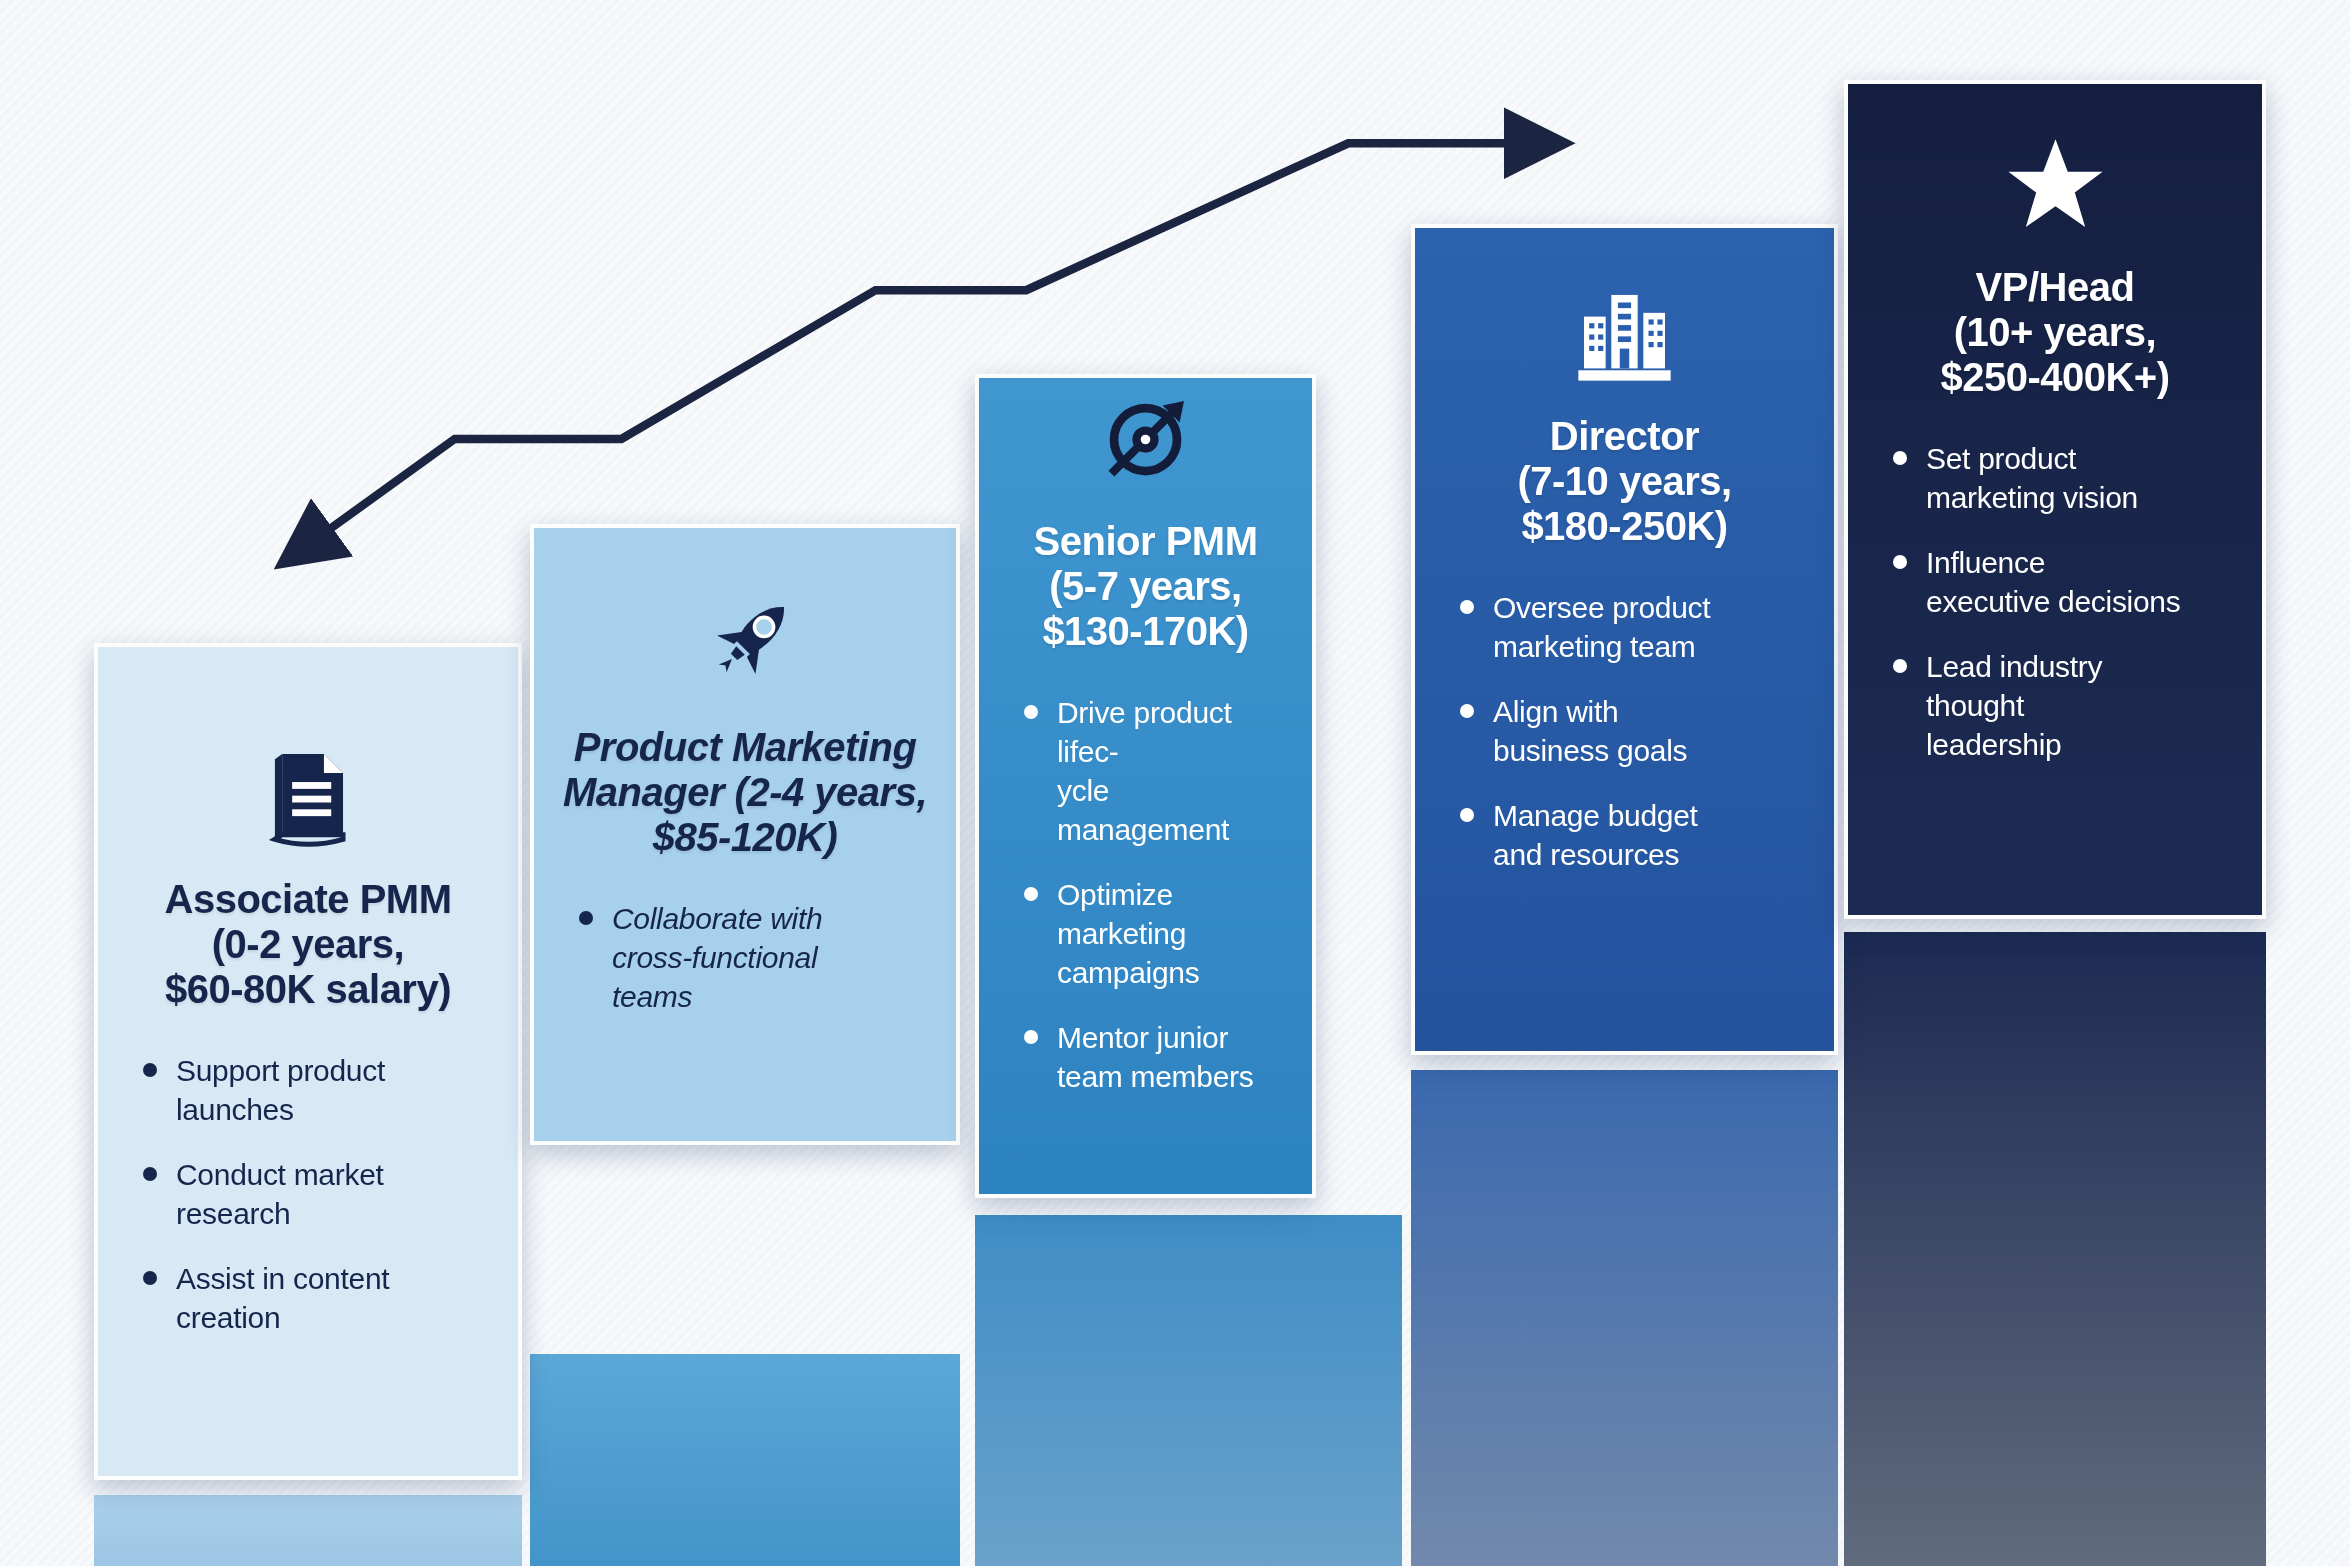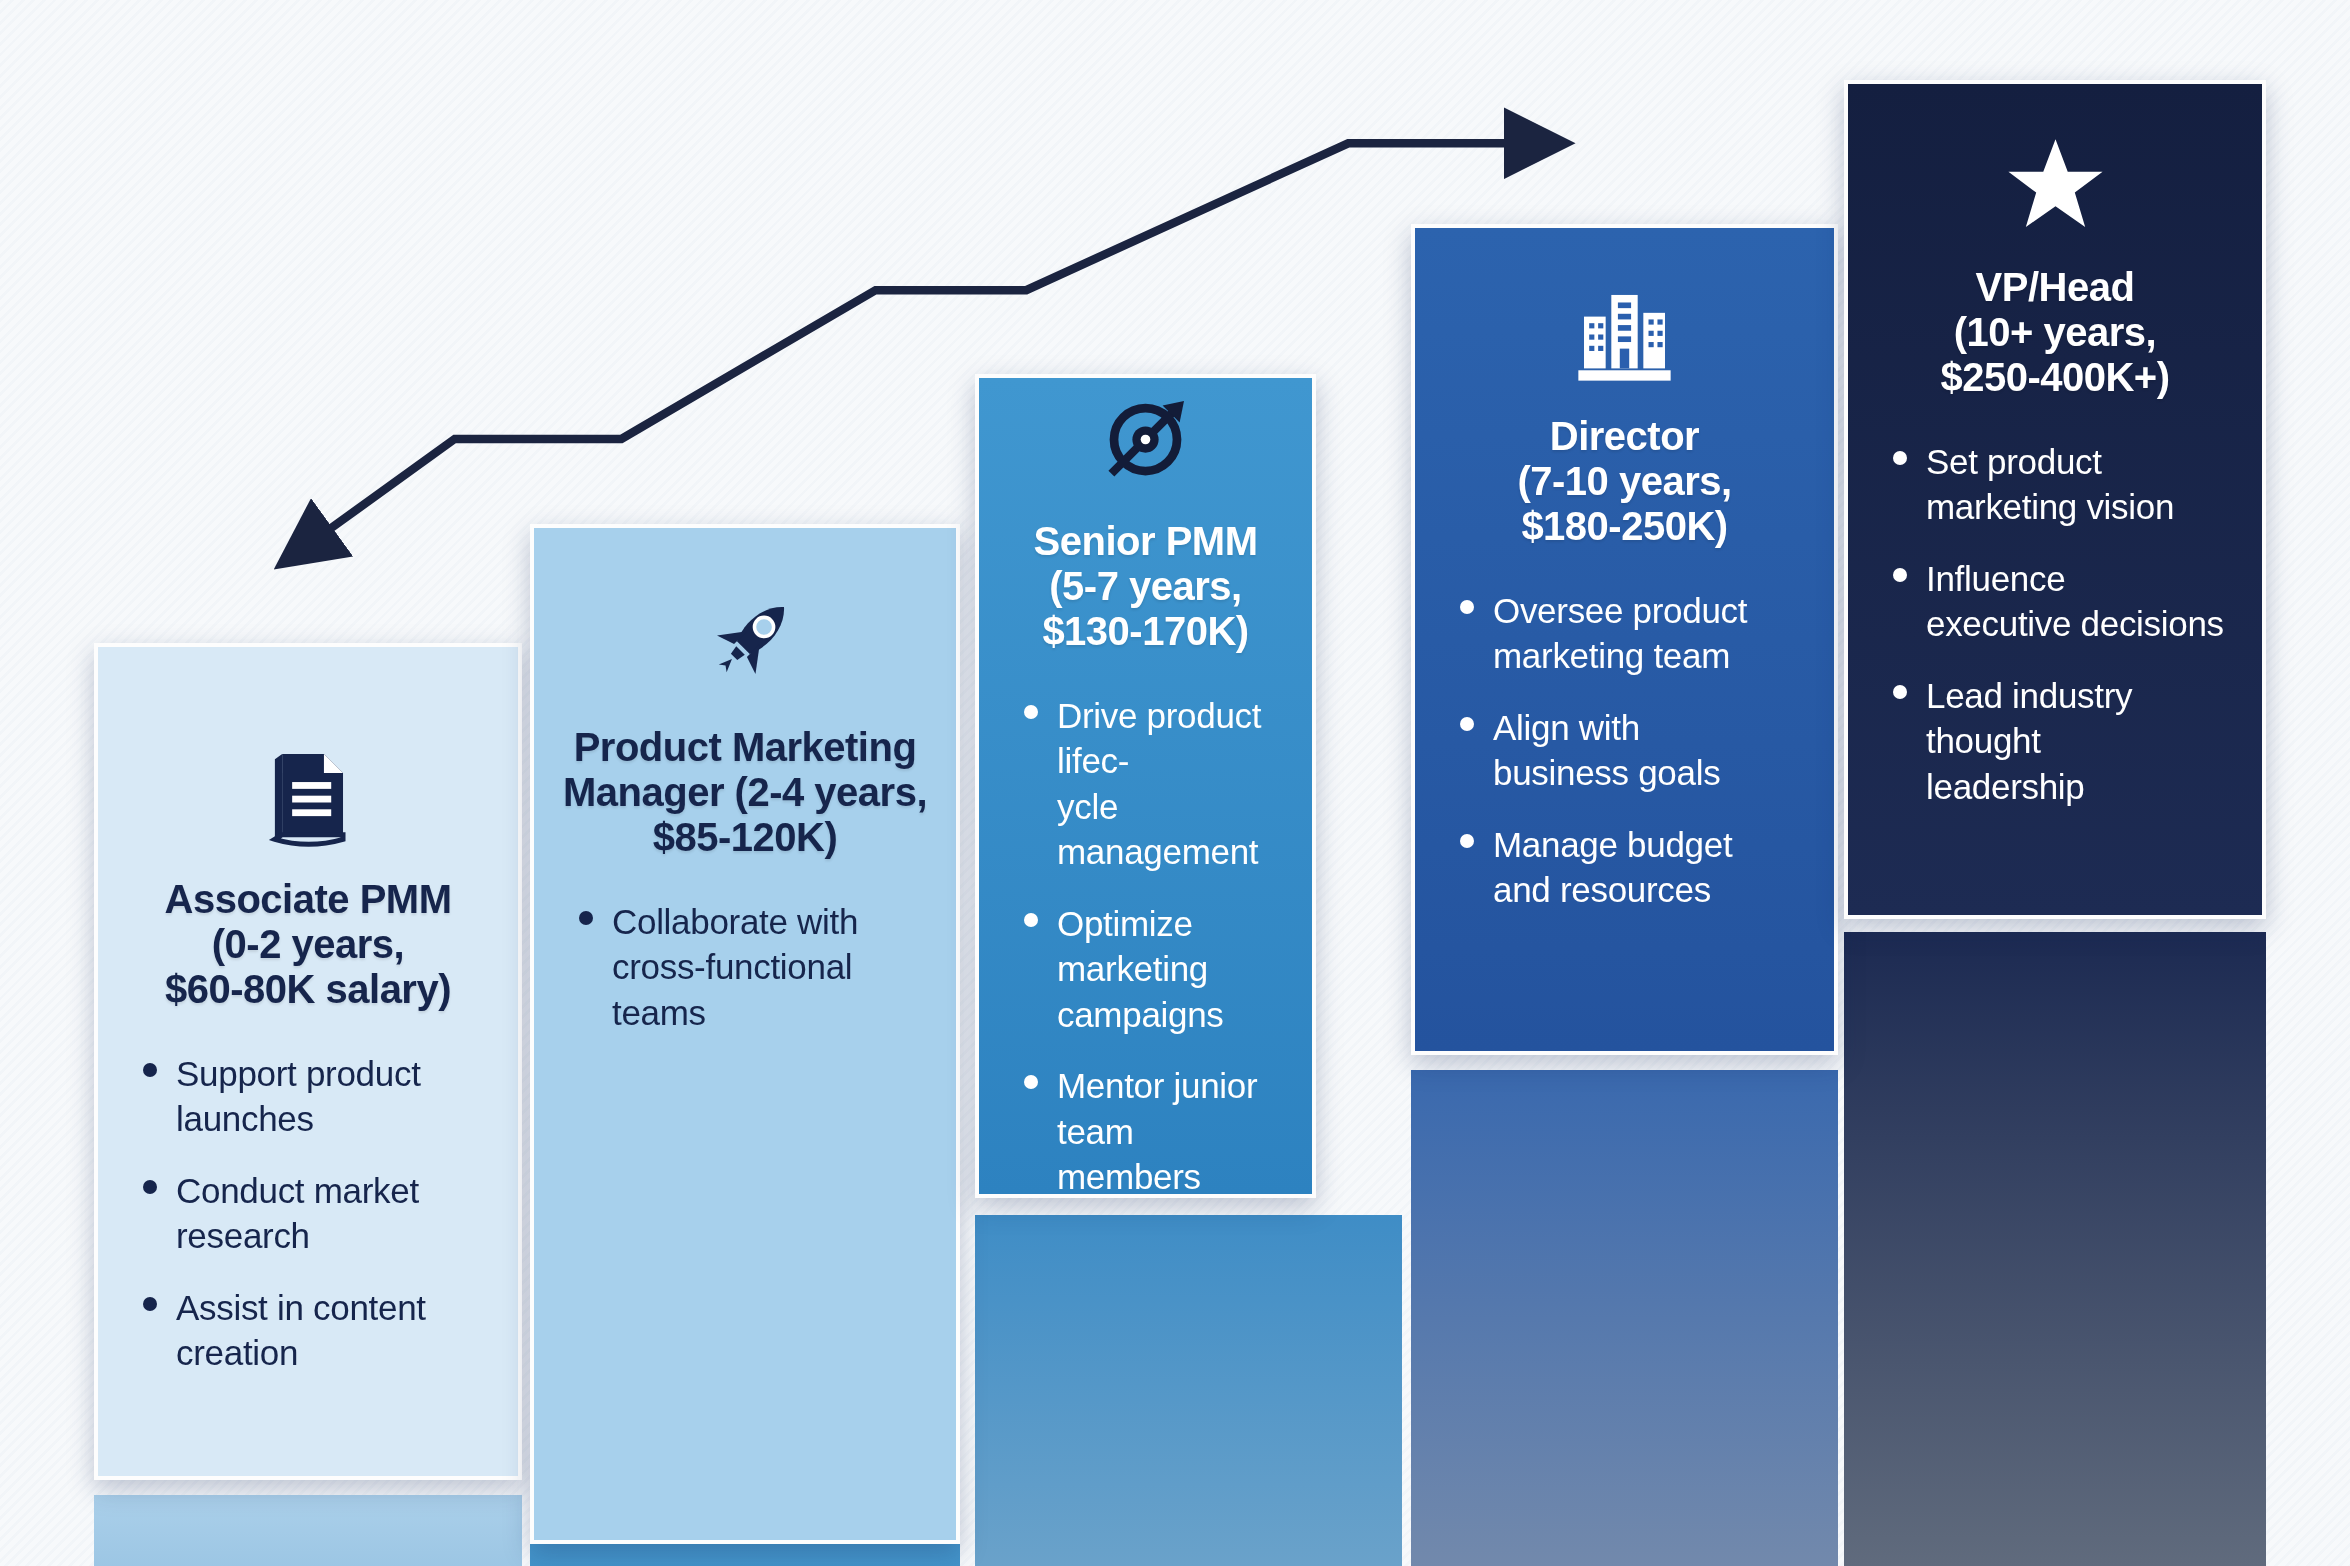--- a/index.html
+++ b/index.html
@@ -20,25 +20,25 @@
     margin-top:19px;font-size:40px;font-weight:bold;line-height:1.13;
     text-align:center;white-space:pre-line;letter-spacing:-0.5px;
     text-shadow:0 1.9px 2.8px rgba(0,0,0,.10);
   }
   .card ul{
     list-style:none;margin:38px 0 0 0;padding:0 26px 0 45px;
     width:100%;box-sizing:border-box;
   }
   .card li{display:flex;align-items:flex-start;gap:19px;margin-bottom:26px;}
   .dot{width:14px;height:14px;border-radius:50%;background:currentColor;flex-shrink:0;margin-top:12.2px;}
-  .btxt{font-size:35px;line-height:1.30;white-space:pre-line;letter-spacing:-0.3px;}
+  .btxt{font-size:30px;line-height:1.30;white-space:pre-line;letter-spacing:-0.3px;}
 
   
   .c1{left:94px;top:643px;width:428px;height:837px;background:#d8e9f6;color:#16254c;padding-top:89px;}
-  .c2{left:530px;top:524px;width:430px;height:1020px;background:#a7d0ec;color:#16254c;padding-top:56px;}
+  .c2{left:530px;top:524px;width:430px;height:621px;background:#a7d0ec;color:#16254c;padding-top:56px;font-style:italic;}
   .c3{left:975px;top:374px;width:341px;height:824px;background:linear-gradient(180deg,#4097d0,#2d82c0);color:#ffffff;}
   .c4{left:1411px;top:224px;width:427px;height:831px;background:linear-gradient(180deg,#2c63ae,#24539e);color:#ffffff;padding-top:45px;}
   .c5{left:1844px;top:80px;width:422px;height:839px;background:linear-gradient(180deg,#141f40,#1d2b53);color:#ffffff;padding-top:40px;}
 
   .refl{position:absolute;box-sizing:border-box;}
   .r1{left:94px;top:1495px;width:428px;height:72px;background:linear-gradient(180deg,#abd0ea,#9cc6e4);}
   .r2{left:530px;top:1354px;width:430px;height:213px;background:linear-gradient(180deg,#5ba8d8,#4394ca);}
   .r3{left:975px;top:1215px;width:427px;height:352px;background:linear-gradient(180deg,#3f8dc6,#6aa2ca);}
   .r4{left:1411px;top:1070px;width:427px;height:497px;background:linear-gradient(180deg,#3a69ae,#7289ac);}
   .r5{left:1844px;top:932px;width:422px;height:635px;background:linear-gradient(180deg,#1c2a52,#606b7d);}

